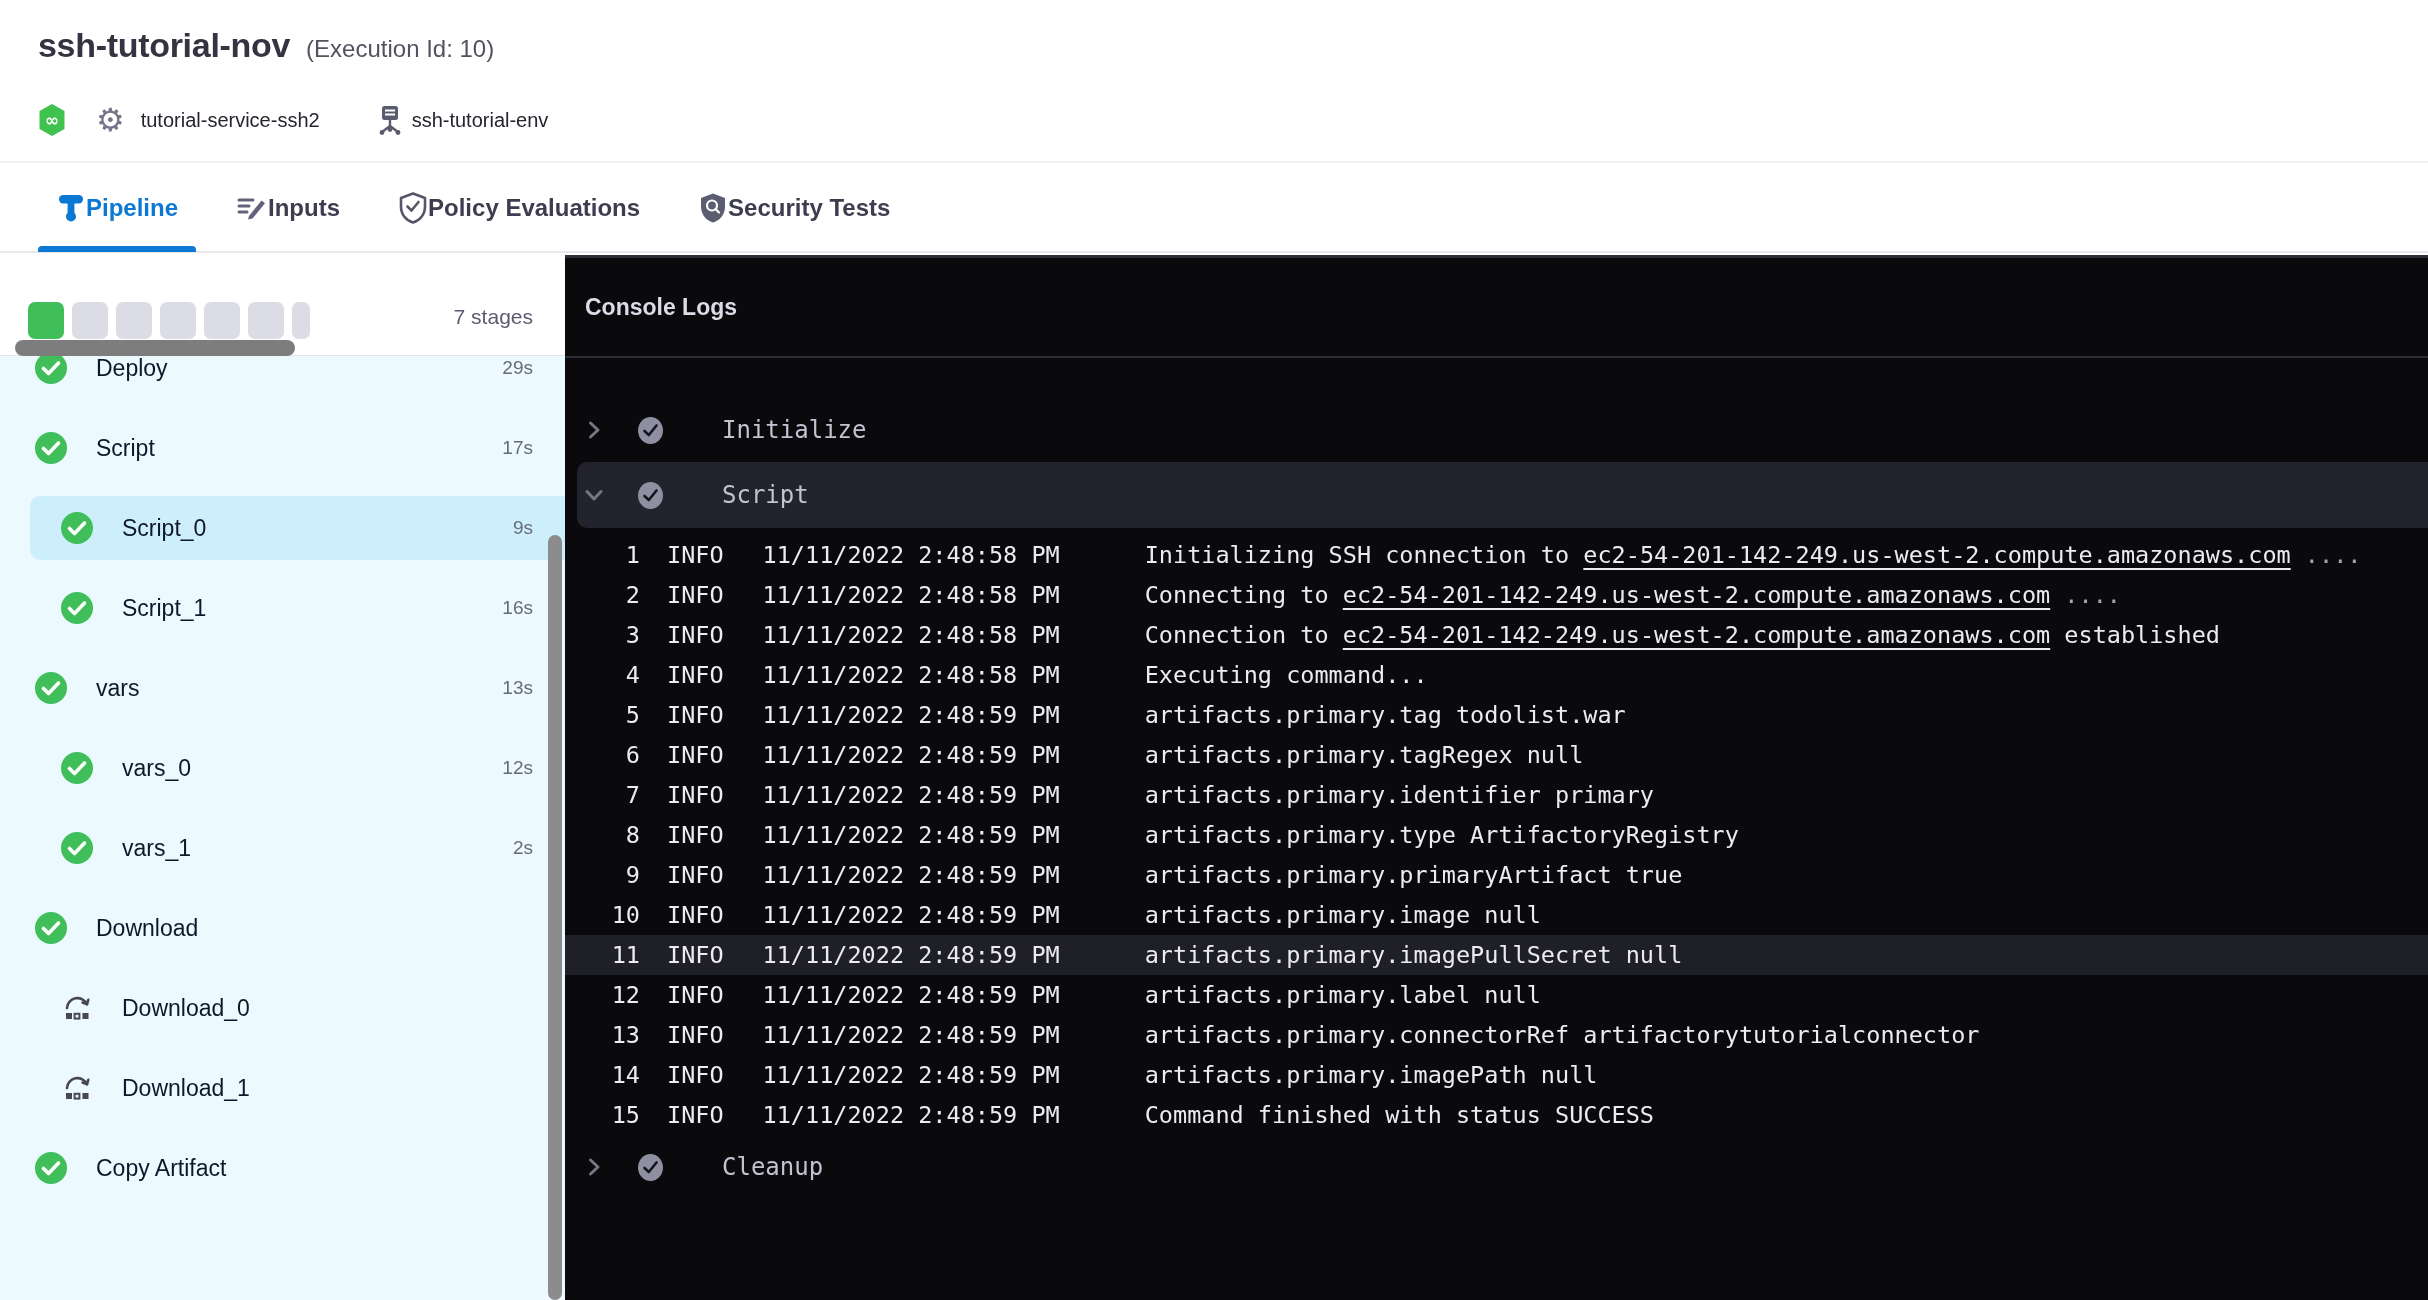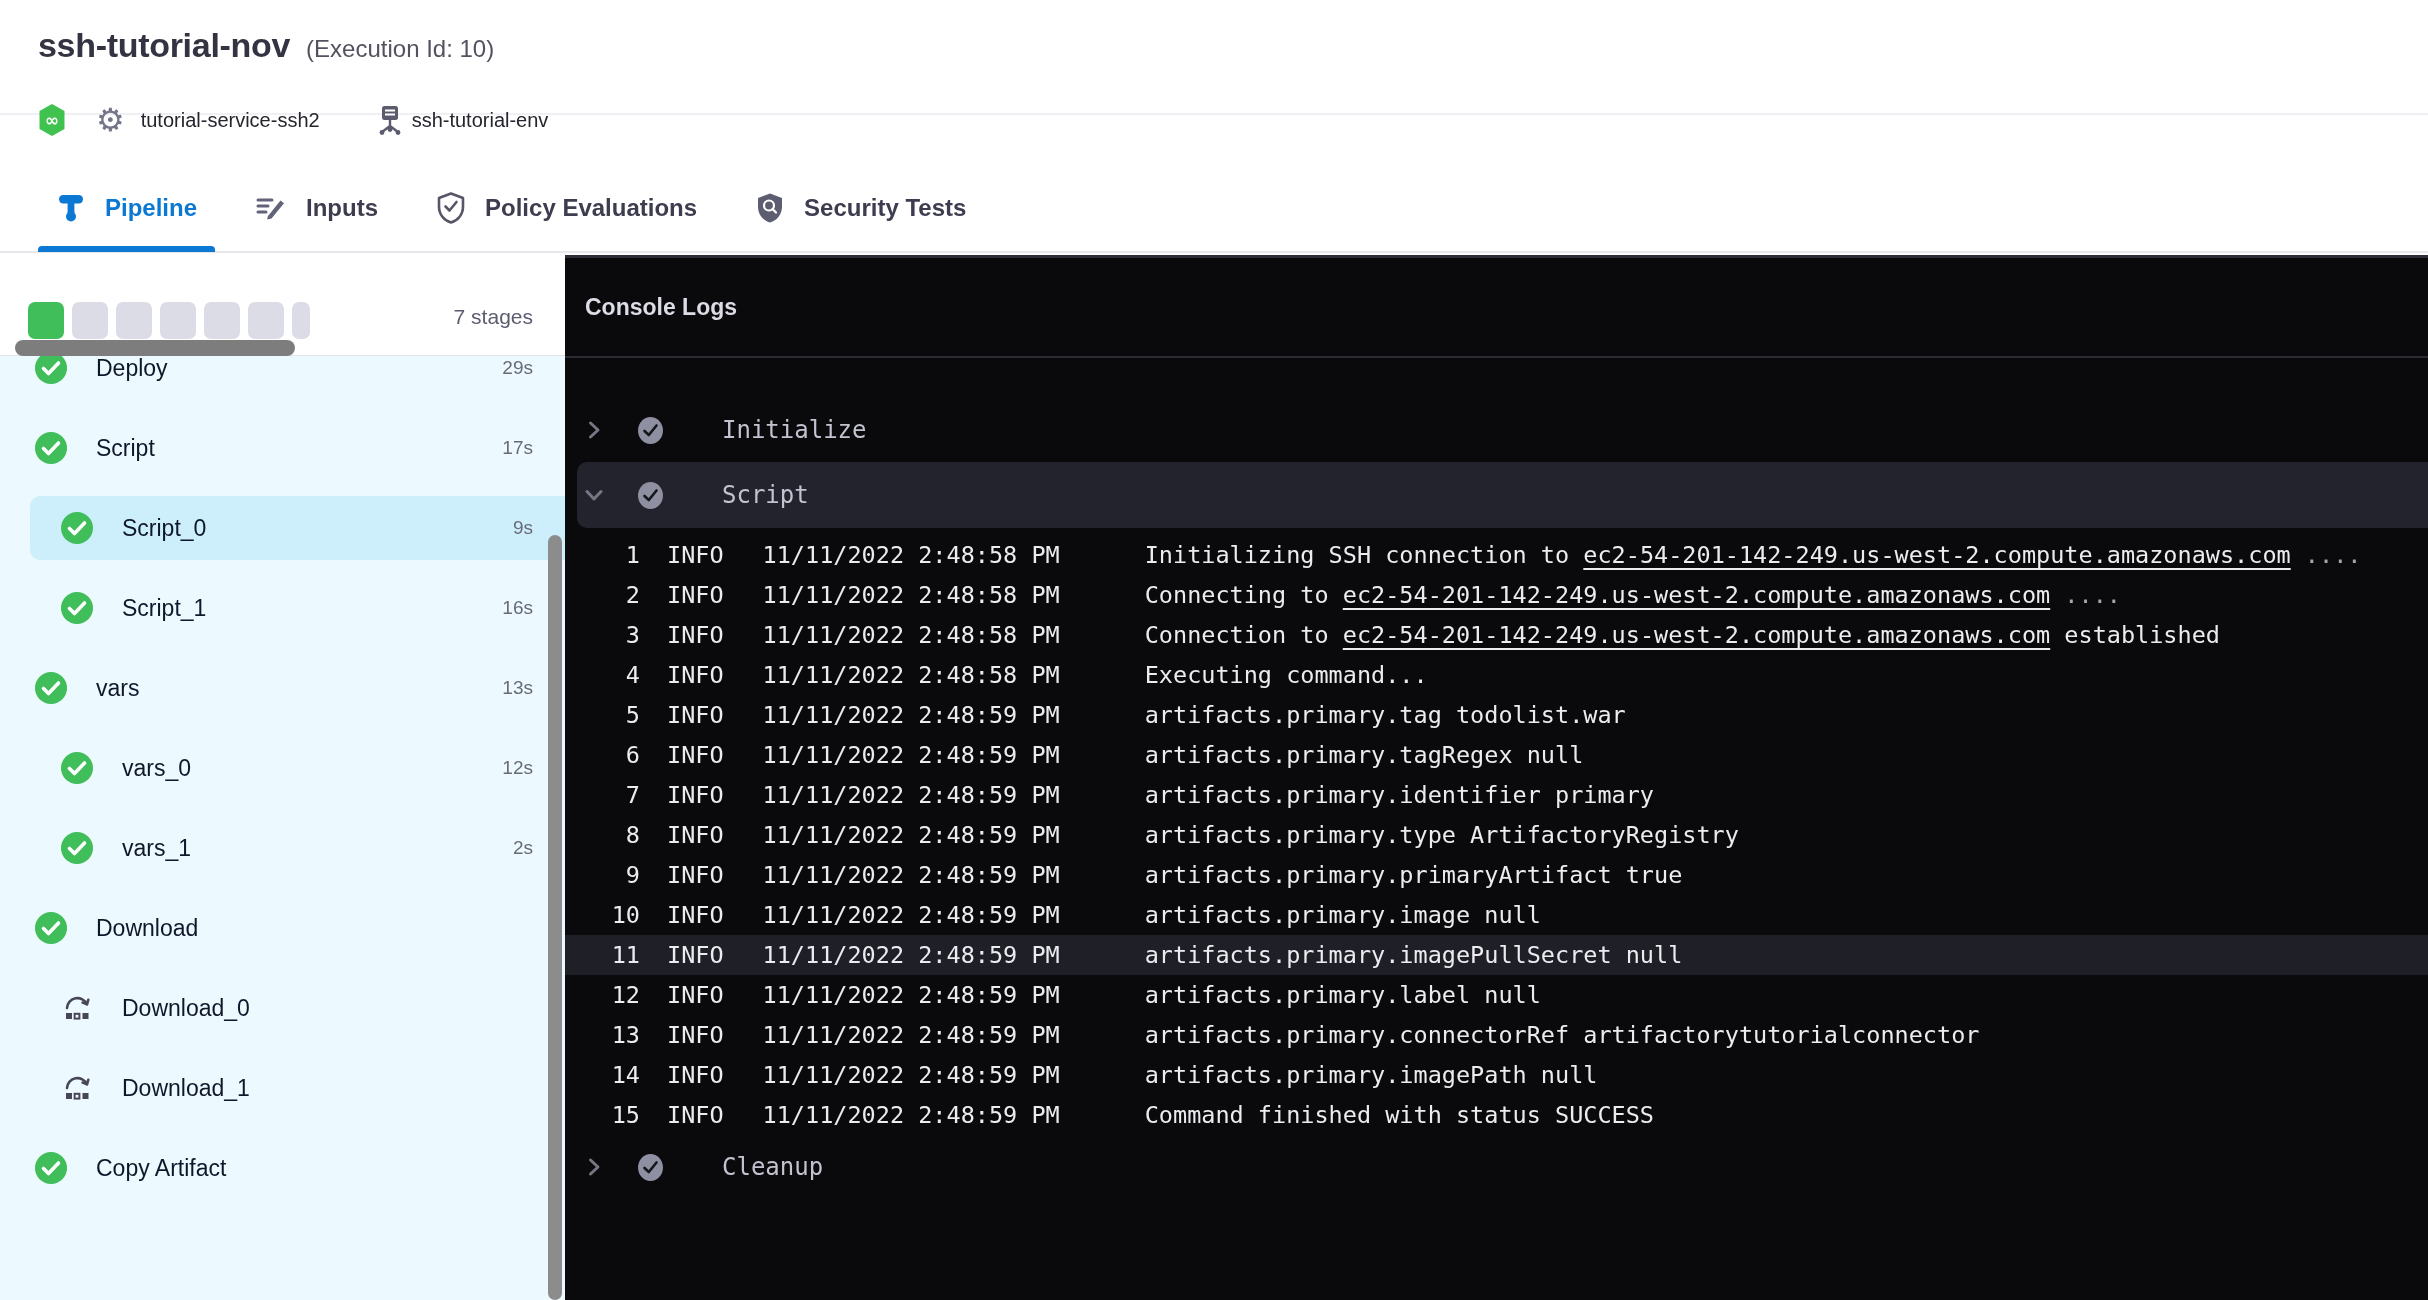--- a/index.html
+++ b/index.html
@@ -1,37 +1,37 @@
 <!DOCTYPE html>
 <html><head>
 <meta charset="utf-8">
 <style>
   * { margin:0; padding:0; box-sizing:border-box; }
   html,body { width:2428px; height:1300px; overflow:hidden; background:#fff;
     font-family:"Liberation Sans", sans-serif; -webkit-font-smoothing:antialiased; }
   .app { position:relative; width:2428px; height:1300px; background:#fff; }
 
   
-  .header { position:absolute; left:0; top:0; width:100%; height:115px;
+  .header { position:absolute; left:0; top:0; width:100%; height:163px;
     border-bottom:2px solid #eef0f3; background:#fff; }
   .title-row { position:absolute; left:38px; top:26px; display:flex; align-items:baseline; }
   .page-title { font-size:34px; font-weight:bold; color:#333342; letter-spacing:-0.3px; }
   .exec-id { margin-left:16px; font-size:24px; color:#53535f; }
   .meta-row { position:absolute; left:38px; top:98px; height:44px; display:flex; align-items:center; }
   .meta-label { font-size:20px; color:#25252f; }
   .svc-label { margin-left:16px; }
   .env-label { margin-left:6px; }
   .gear { margin-left:30px; font-size:32px; color:#75758a; line-height:1; }
   .envicon { margin-left:54px; }
 
   
   .tabs { position:absolute; left:0; top:165px; width:100%; height:88px; background:#fff;
     display:flex; align-items:center; padding-left:56px; gap:58px;
     border-bottom:2px solid #e7e7ec; }
-  .tab { position:relative; height:88px; display:flex; align-items:center; gap:19px; cursor:pointer; }
+  .tab { position:relative; height:88px; display:flex; align-items:center; gap:0; cursor:pointer; }
   .tab .tlabel { font-size:24px; font-weight:bold; color:#3d3d4f; }
   .tab.active .tlabel { color:#0b79d3; }
   .tab.active::after { content:""; position:absolute; left:-18px; right:-18px; bottom:0;
     height:6px; background:#0b79d3; border-radius:4px 4px 0 0; }
 
   
   .content { position:absolute; left:0; top:255px; width:1966px; height:1045px; }
 
   
   .sidebar { position:absolute; left:0; top:0; width:565px; height:1045px; background:#fff; }

